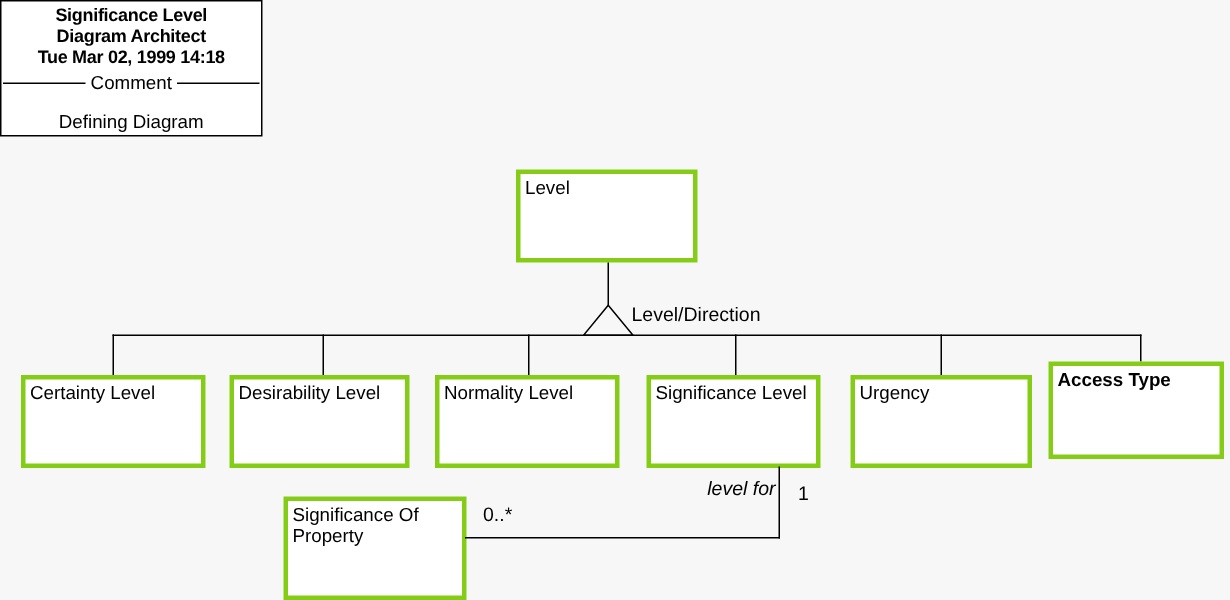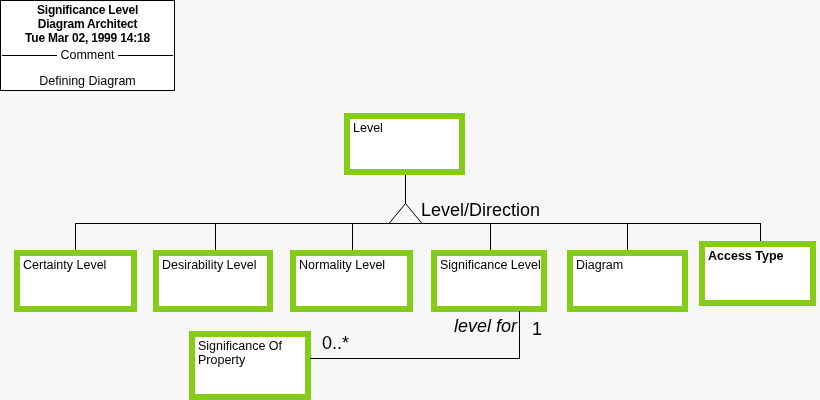--- a/index.html
+++ b/index.html
@@ -65,21 +65,21 @@
     line-height: 15px;
     margin-top: 12px;
     color: #000;
     white-space: nowrap;
   }
 
   
   .cls {
     position: absolute;
     background: #ffffff;
-    border: 6px solid #84cc16;
+    border: 3px solid #84cc16;
     box-sizing: border-box;
   }
   .cls-name {
     font-size: 12.5px;
     line-height: 14px;
     color: #000;
     padding: 2px 0 0 3px;
     white-space: pre-line;
   }
 
@@ -95,21 +95,21 @@
     background: #000000;
   }
   .gen-tri-wrap {
     position: absolute;
   }
   .gen-tri-wrap svg { display: block; }
 
   
   .edge-label {
     position: absolute;
-    font-size: 18px;
+    font-size: 13px;
     line-height: 14px;
     color: #000;
     white-space: nowrap;
   }
   .edge-label.italic {
     font-style: italic;
   }
   .edge-label.right-align {
     text-align: right;
   }
@@ -164,21 +164,21 @@
 
   <div class="cls" style="left:290px; top:250px; width:123px; height:62px;">
     <div class="cls-name">Normality Level</div>
   </div>
 
   <div class="cls" style="left:431px; top:250px; width:116px; height:62px;">
     <div class="cls-name">Significance Level</div>
   </div>
 
   <div class="cls" style="left:567px; top:250px; width:121px; height:62px;">
-    <div class="cls-name">Diagram</div>
+    <div class="cls-name">Urgency</div>
   </div>
 
   <div class="cls" style="left:699px; top:241px; width:117px; height:65px;font-weight:bold;">
     <div class="cls-name">Access Type</div>
   </div>
 
   <div class="cls" style="left:189px; top:331px; width:122px; height:69px;">
     <div class="cls-name">Significance Of Property</div>
   </div>
 

